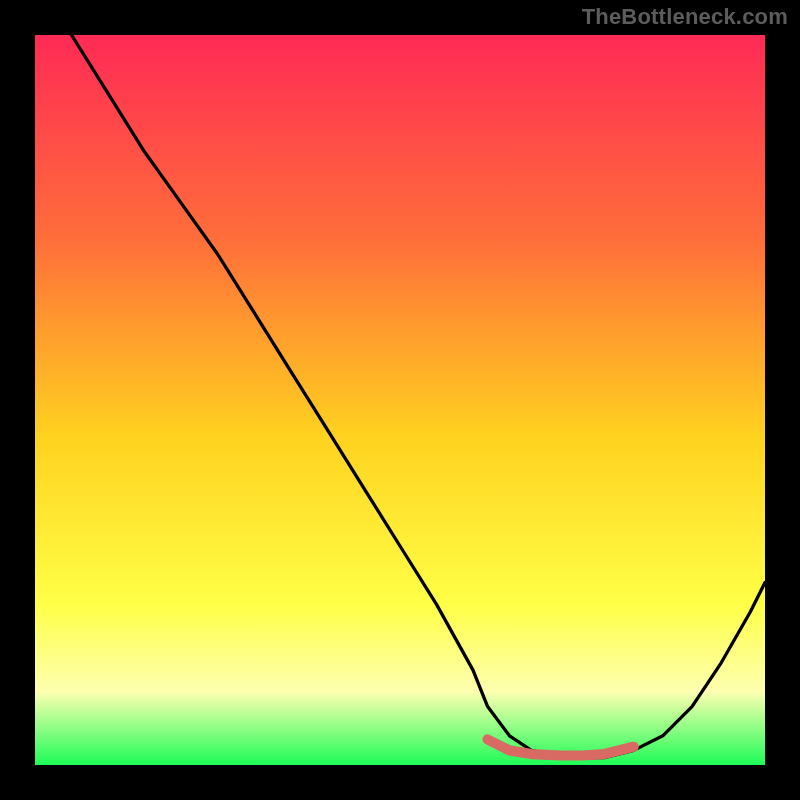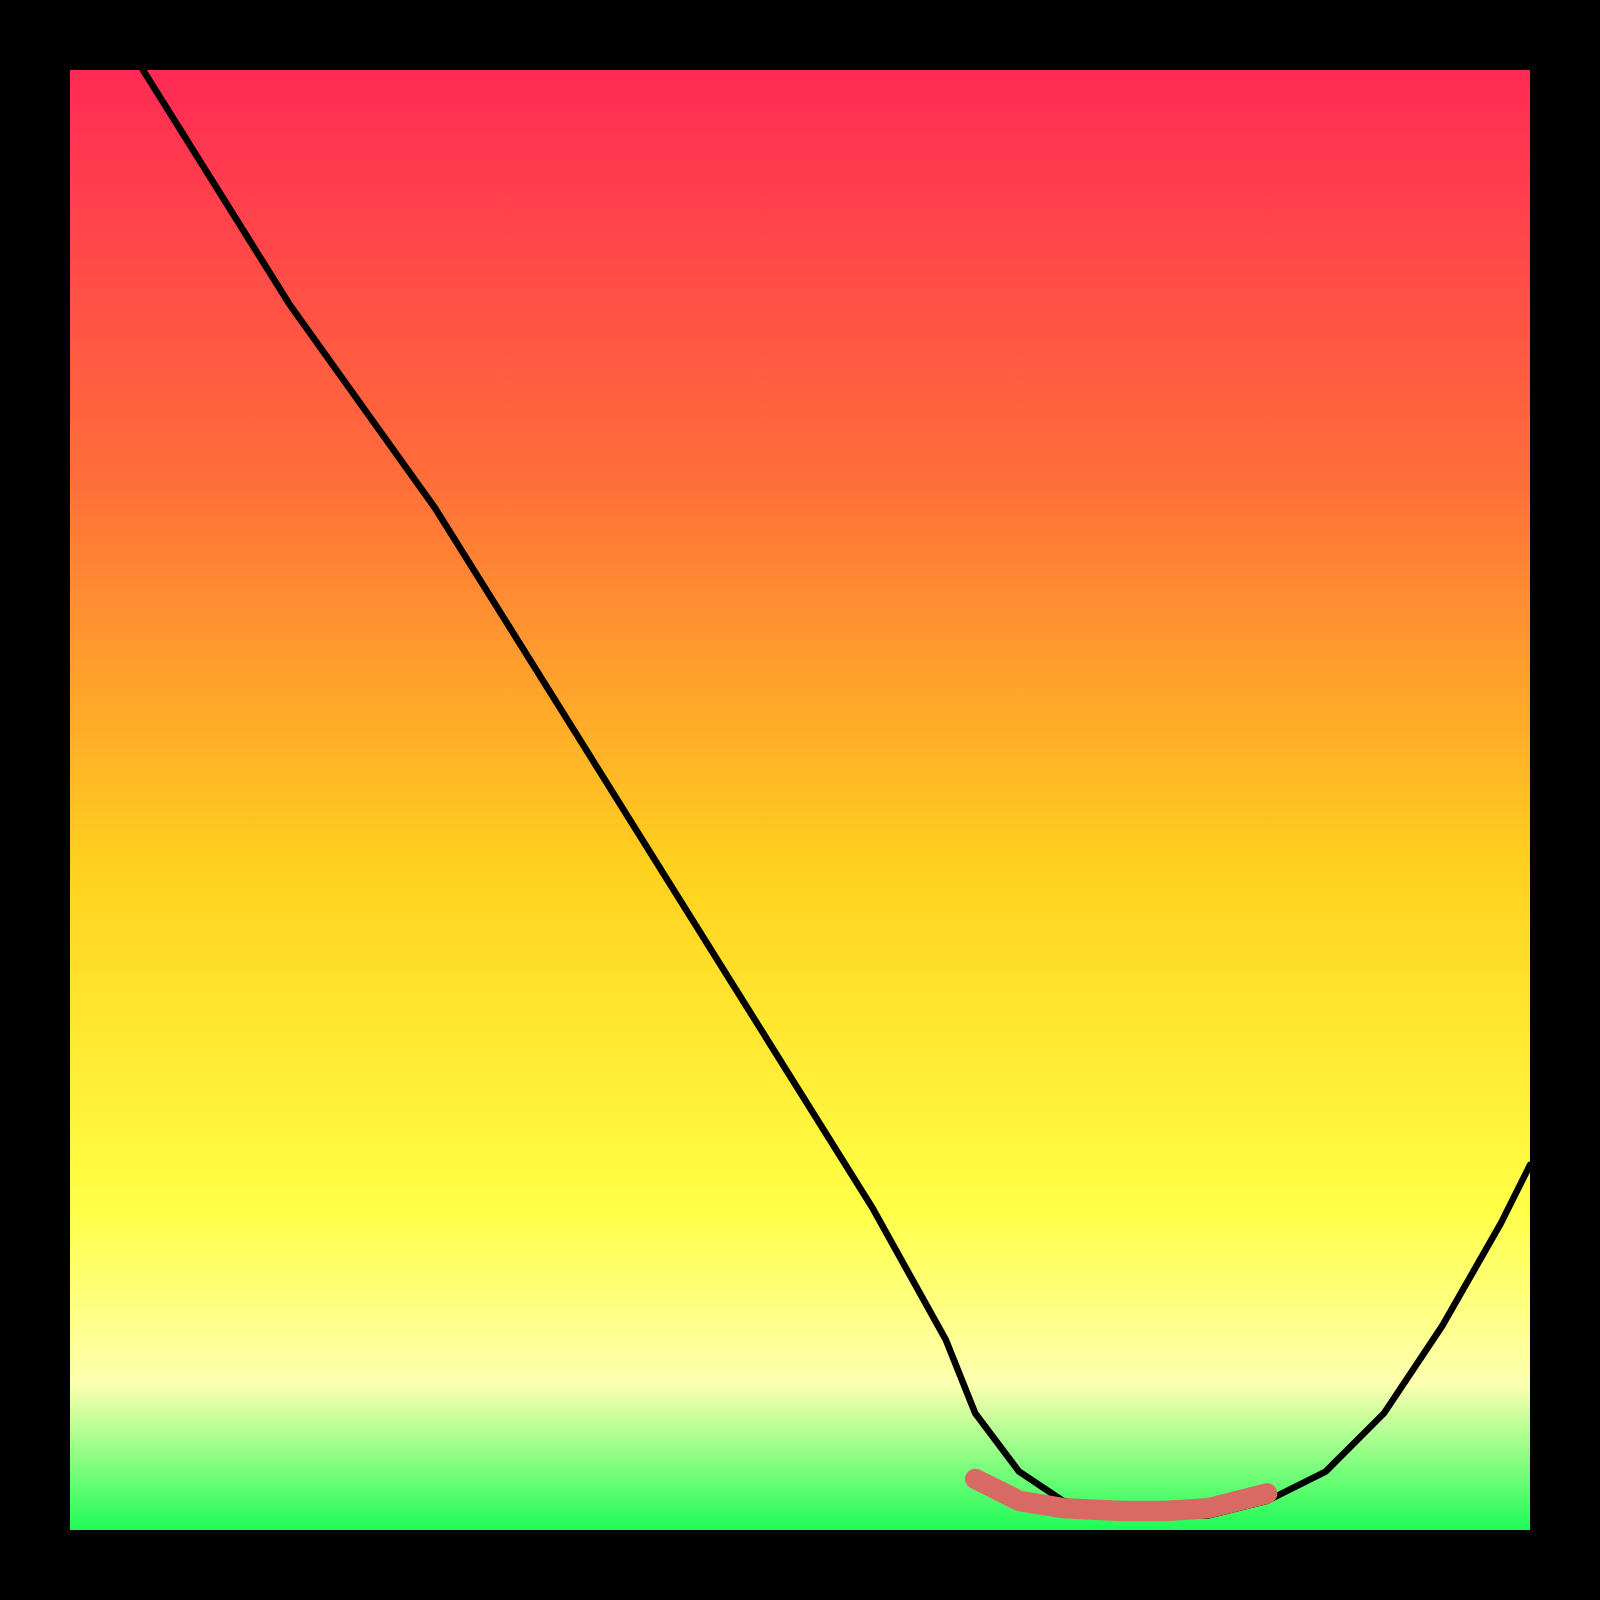--- a/index.html
+++ b/index.html
@@ -25,20 +25,21 @@
     left: 35px;
     top: 35px;
     width: 730px;
     height: 730px;
   }
 </style>
 </head>
 <body>
 
 <div class="stage">
+  <div class="watermark">TheBottleneck.com</div>
   <svg class="plot" viewBox="0 0 100 100" preserveAspectRatio="none">
     <defs>
       <linearGradient id="bg-grad" x1="0" y1="0" x2="0" y2="1">
           <stop offset="0%" stop-color="#ff2a55"></stop>
           <stop offset="28%" stop-color="#ff6e3a"></stop>
           <stop offset="55%" stop-color="#ffd21f"></stop>
           <stop offset="78%" stop-color="#ffff47"></stop>
           <stop offset="90%" stop-color="#fdffb0"></stop>
           <stop offset="100%" stop-color="#1efc57"></stop>
         </linearGradient>

